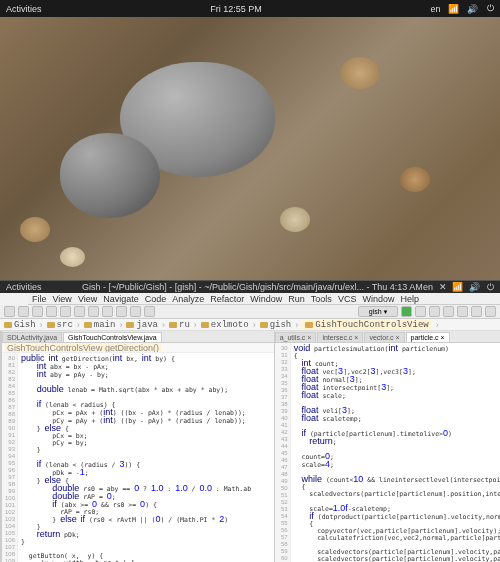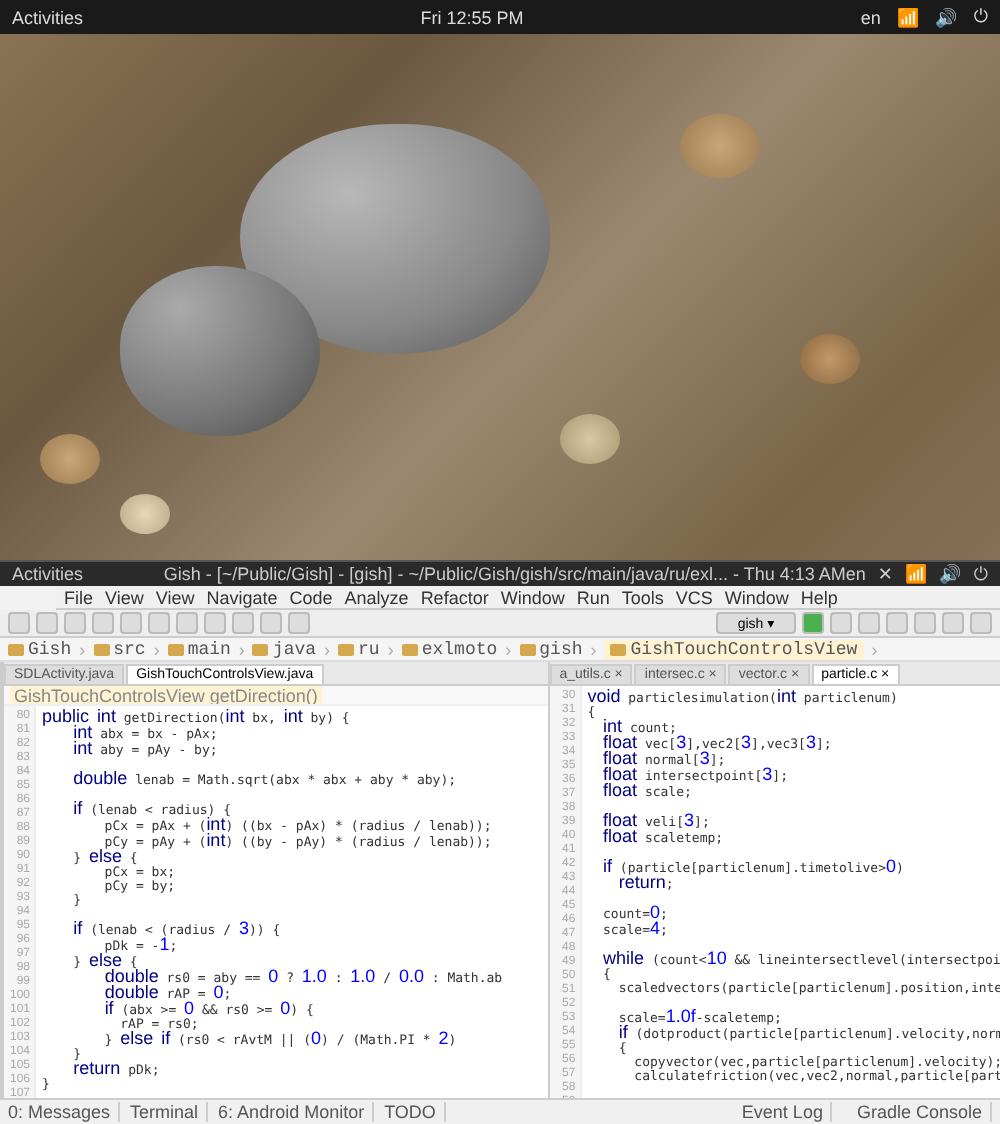--- a/index.html
+++ b/index.html
@@ -294,25 +294,13 @@
     
     {
       copyvector(particle[particlenum].prevposition,particle[parti
       scaledvectors(particle[particlenum].position,particle[partic
     }</div>
         </div>
       </div>
     </div>
 
   </div>
-  <div class="statusbar">
-    <div class="sb-tabs" id="sbtabs">
-        <div class="sb-tab">0: Messages</div>
-        <div class="sb-tab">Terminal</div>
-        <div class="sb-tab">6: Android Monitor</div>
-        <div class="sb-tab">TODO</div>
-      </div>
-    <div class="sb-right" id="sbright">
-        <div class="sb-tab">Event Log</div>
-        <div class="sb-tab">Gradle Console</div>
-      </div>
-  </div>
 </div>
 
 </body></html>

